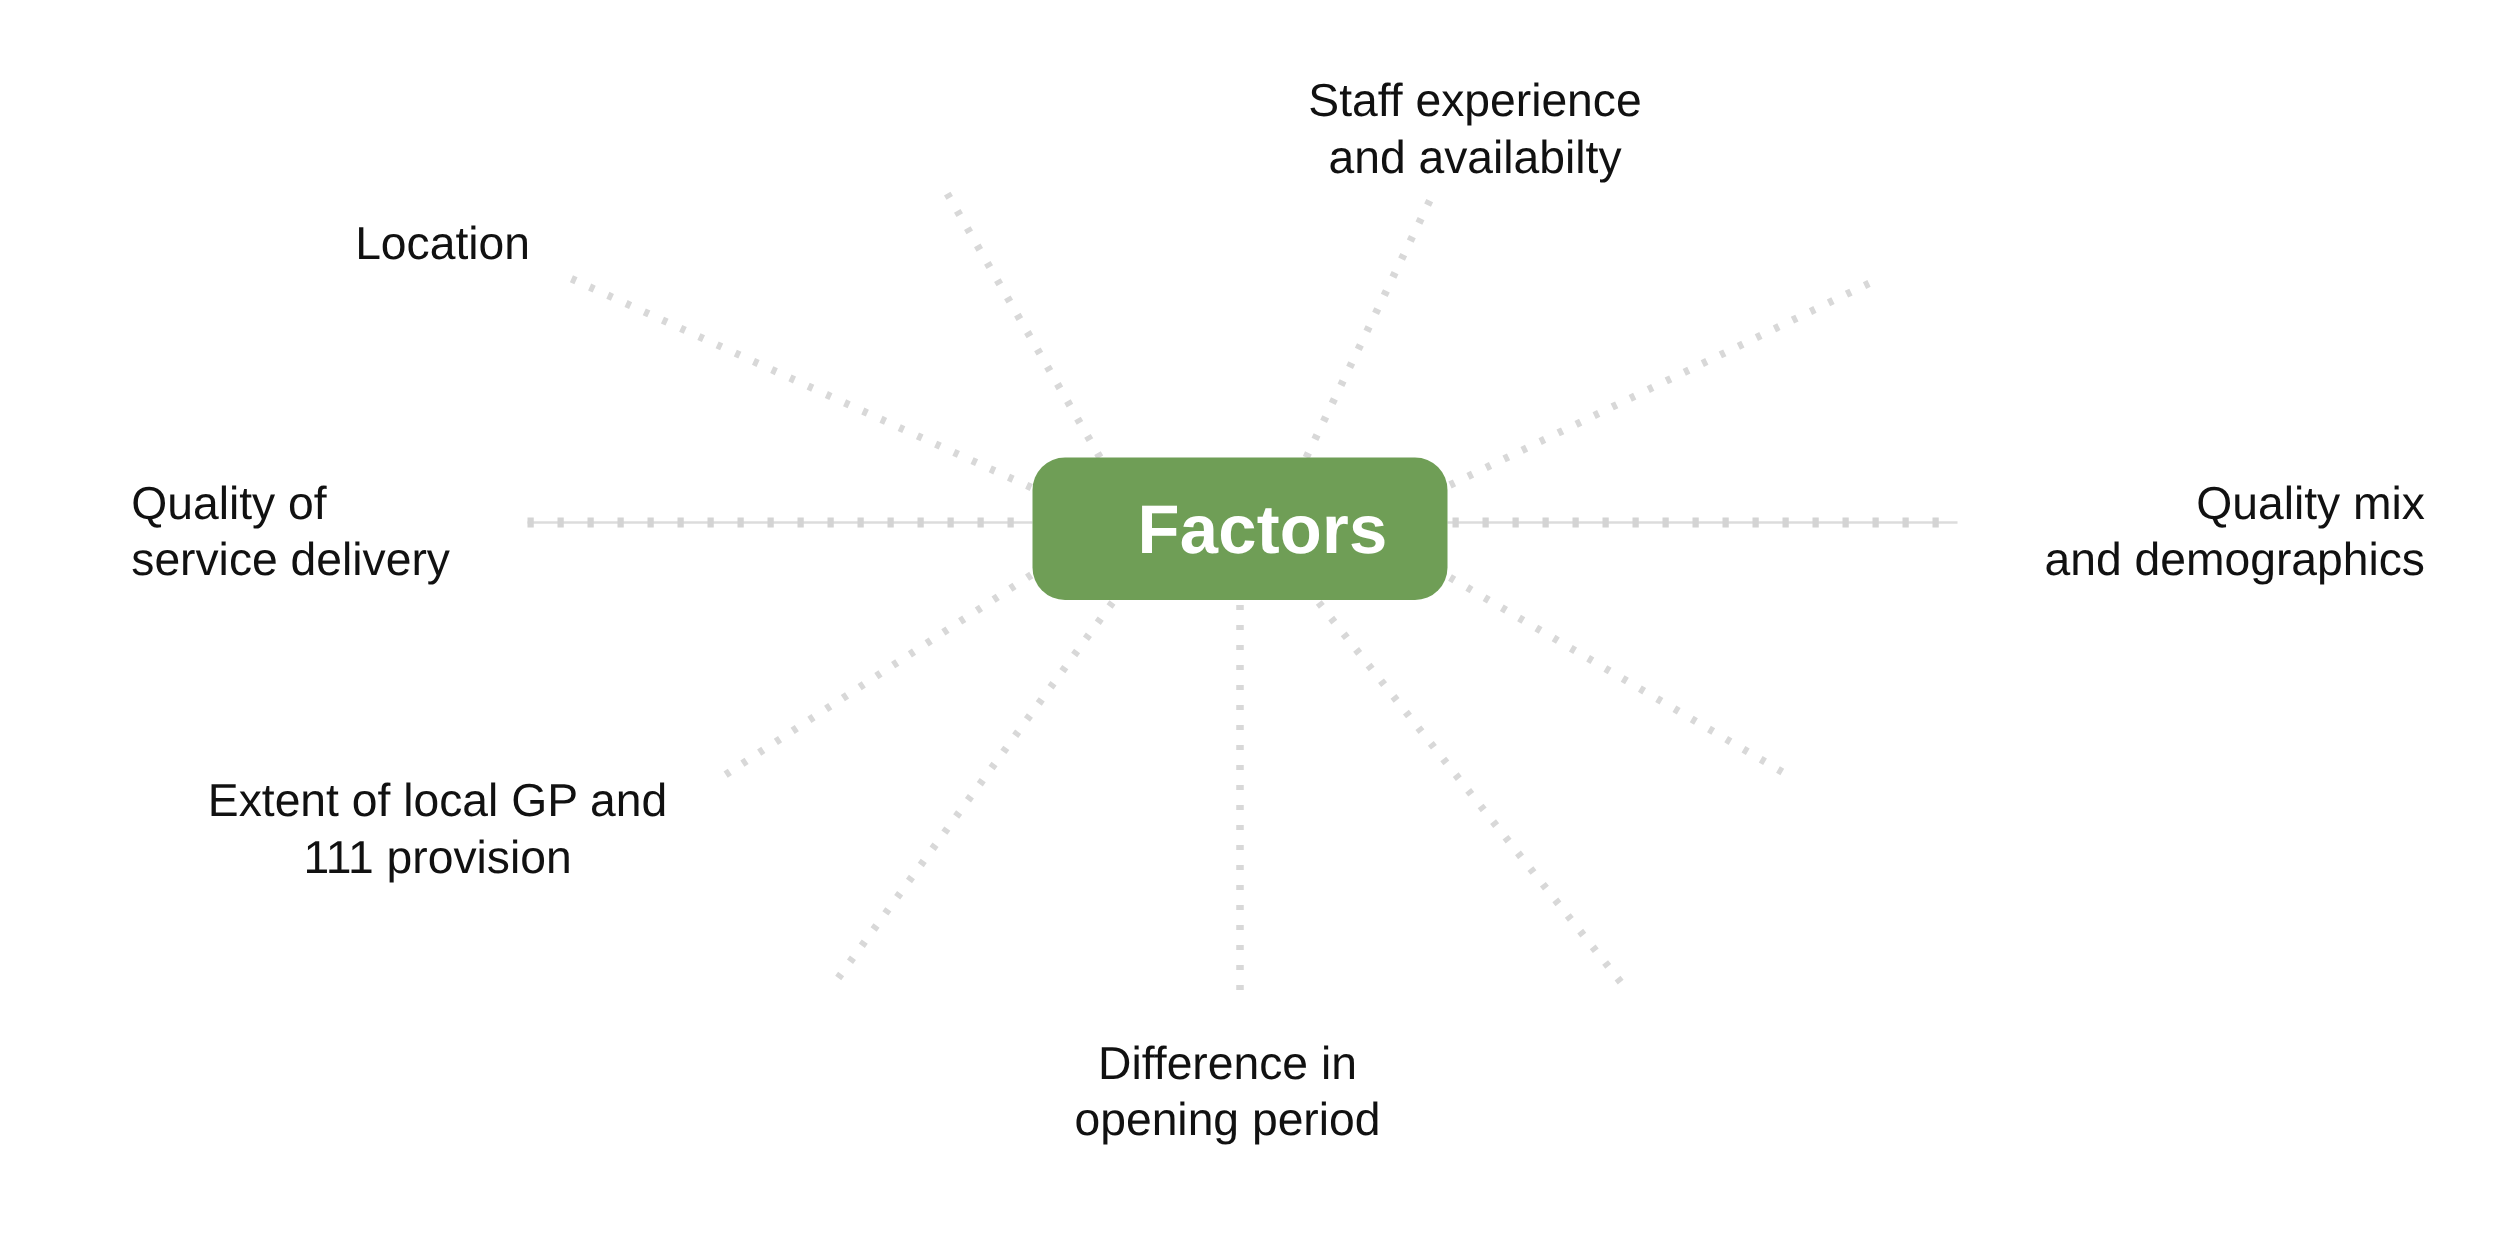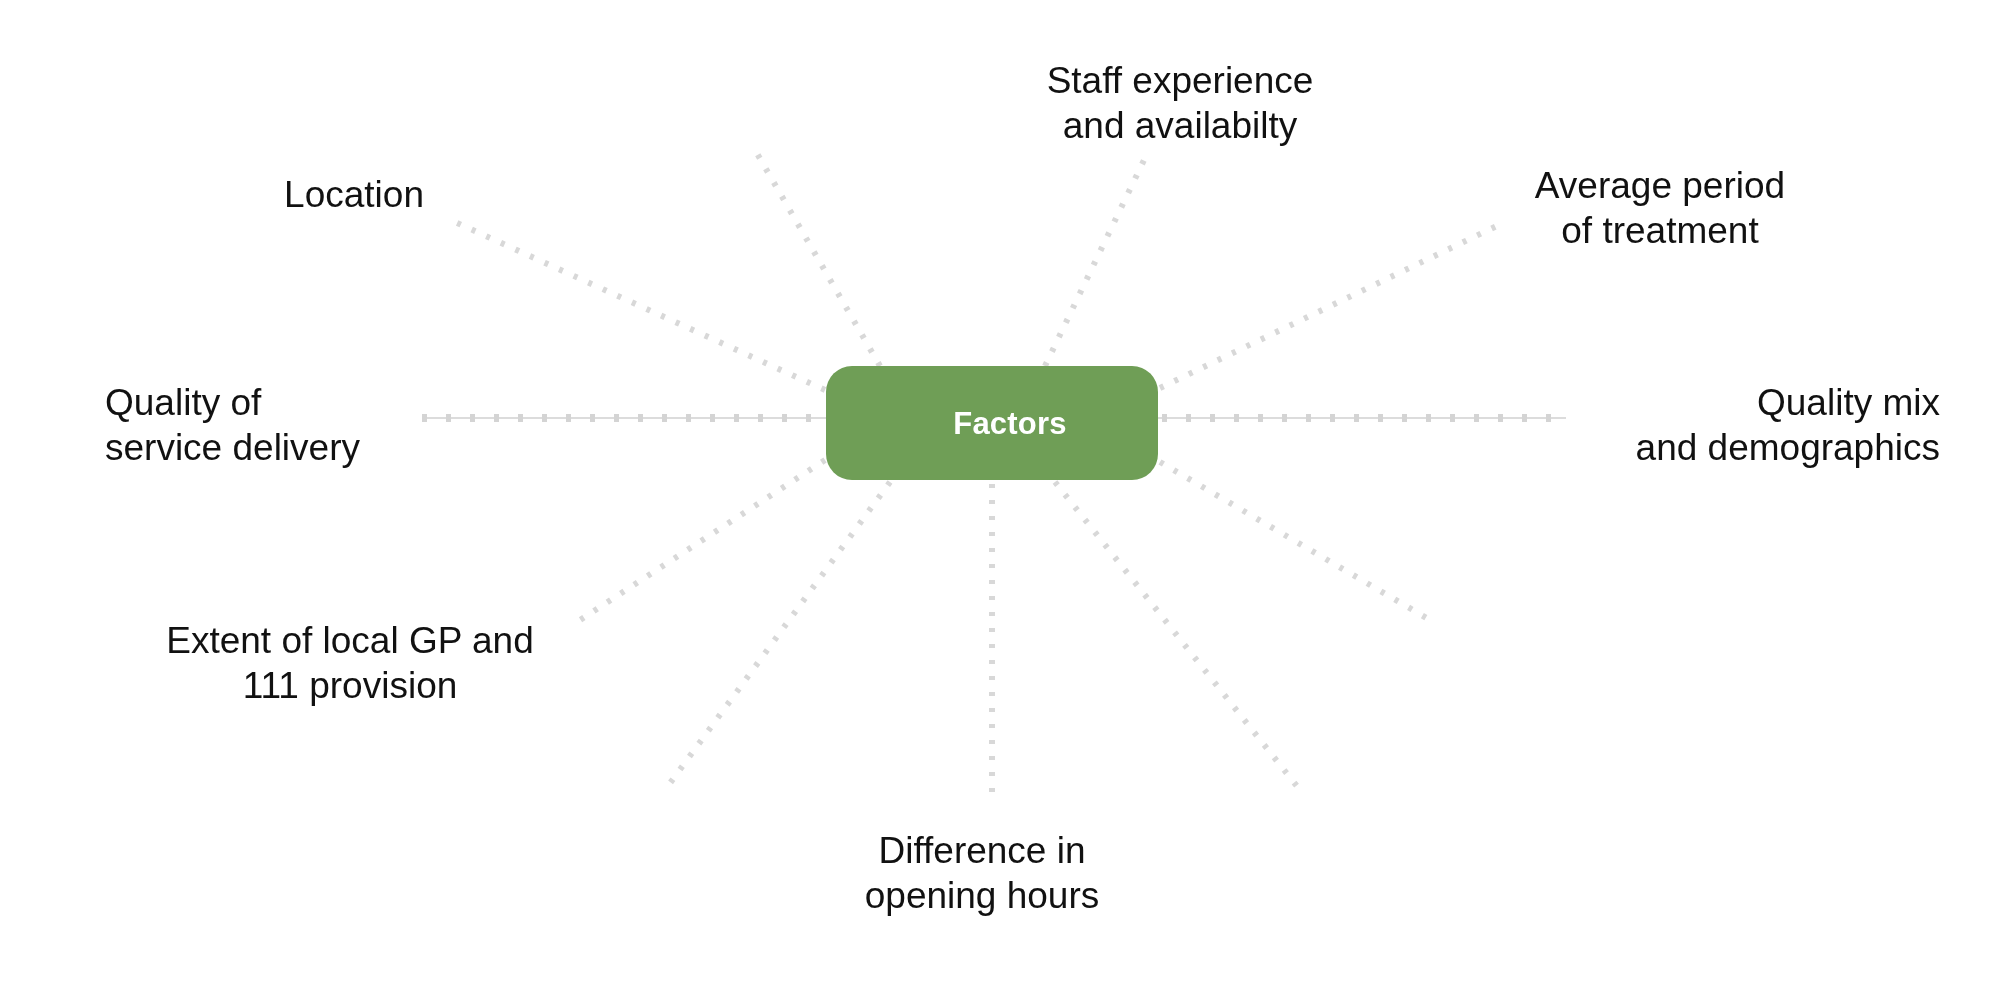--- a/index.html
+++ b/index.html
@@ -39,21 +39,21 @@
     height: 114px;
     border-radius: 26px;
     background: #6f9e56;
     display: flex;
     align-items: center;
     justify-content: center;
     box-sizing: border-box;
   }
   .center-node .center-label {
     color: #ffffff;
-    font-size: 31px;
+    font-size: 55px;
     font-weight: 700;
     letter-spacing: 0.2px;
     line-height: 1;
     white-space: nowrap;
     margin-left: 36px;
   }
 
   
   .leaf {
     position: absolute;
@@ -104,30 +104,28 @@
   <div class="center-node">
     <span class="center-label">Factors</span>
   </div>
 
   <div class="leaf align-center" style="left:184px; top:172px; width:240px;text-align:right;">Location</div>
 
 
   <div class="leaf align-center" style="left:1000px; top:58px; width:360px;">Staff experience
 and availabilty</div>
 
-  <div class="leaf align-center" style="left:1480px; top:163px; width:360px;">Average period
-of treatment</div>
 
   <div class="leaf align-right" style="left:1540px; top:380px; width:400px;">Quality mix
 and demographics</div>
 
 
 
   <div class="leaf align-center" style="left:822px; top:828px; width:320px;">Difference in
-opening hours</div>
+opening period</div>
 
 
   <div class="leaf align-center" style="left:120px; top:618px; width:460px;">Extent of local GP and
 111 provision</div>
 
   <div class="leaf align-left" style="left:105px; top:380px; width:320px;">Quality of
 service delivery</div>
 
 </div>
 

